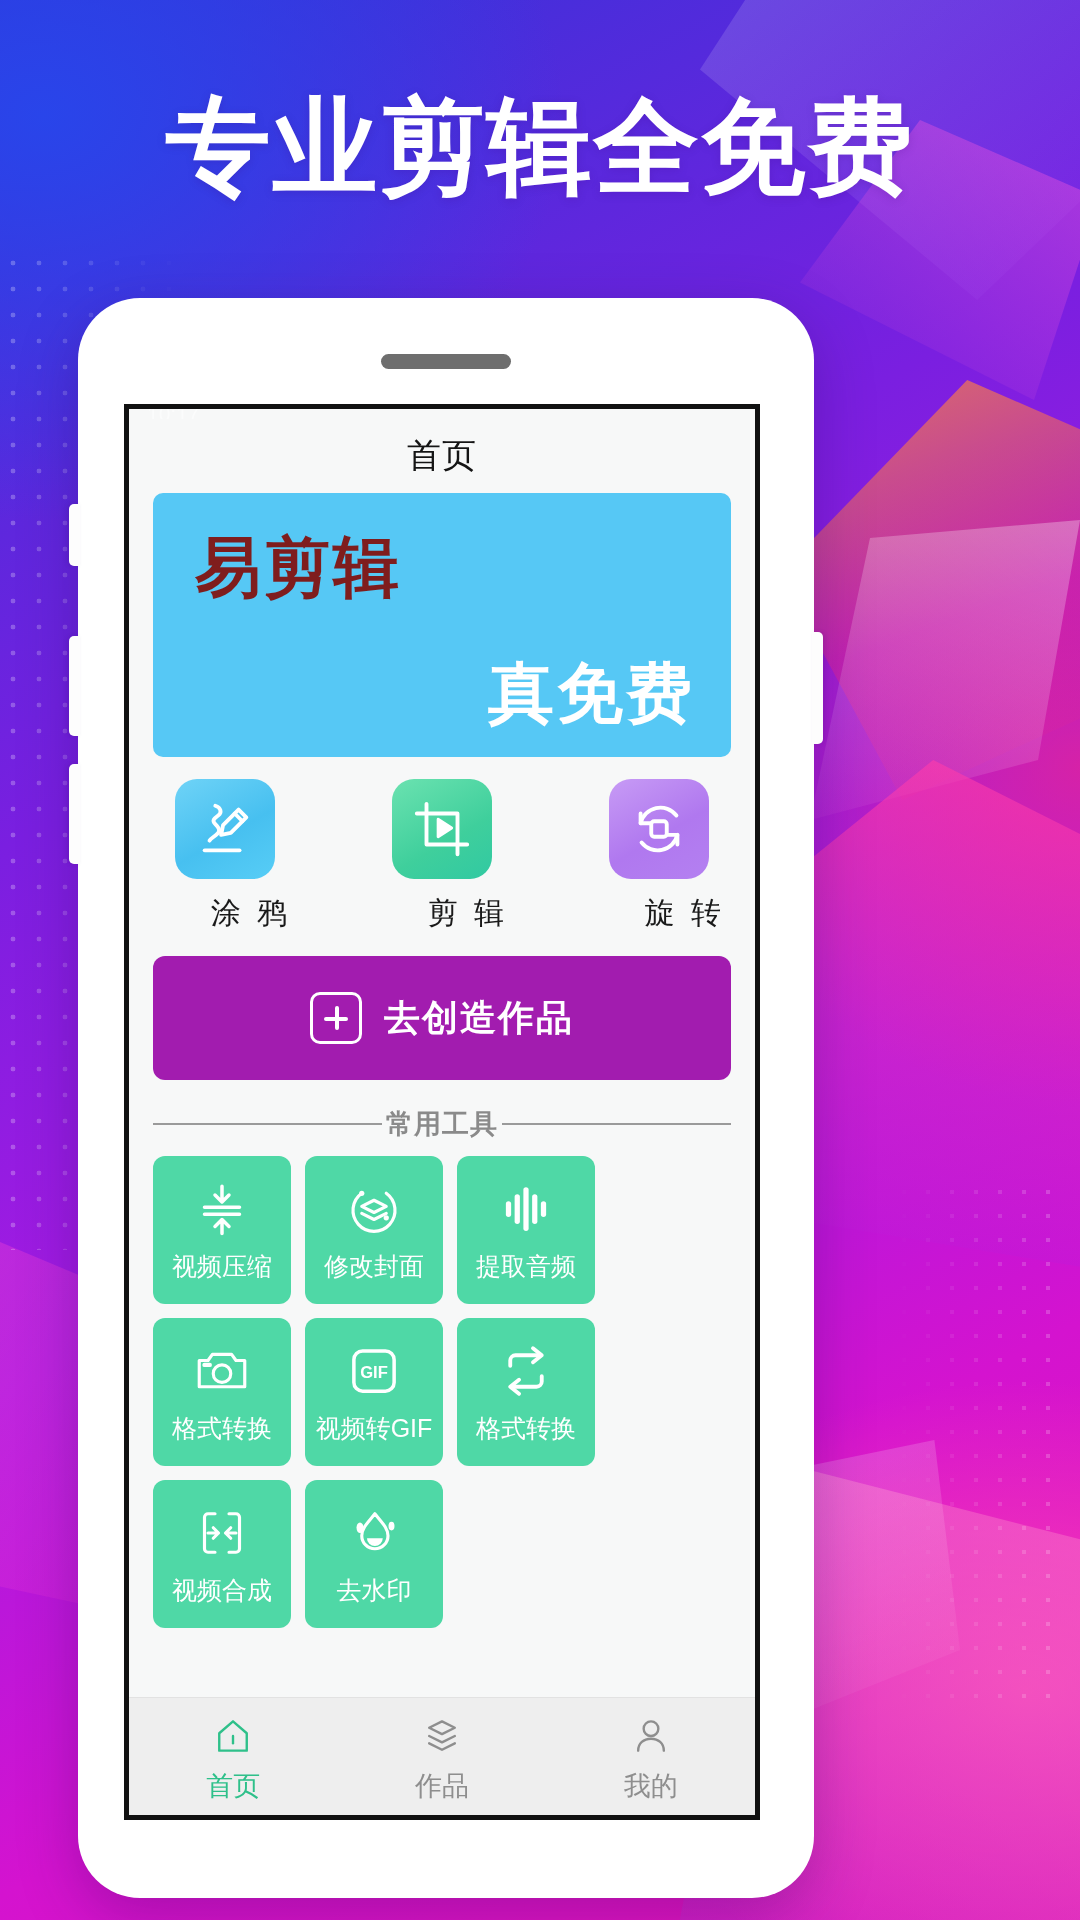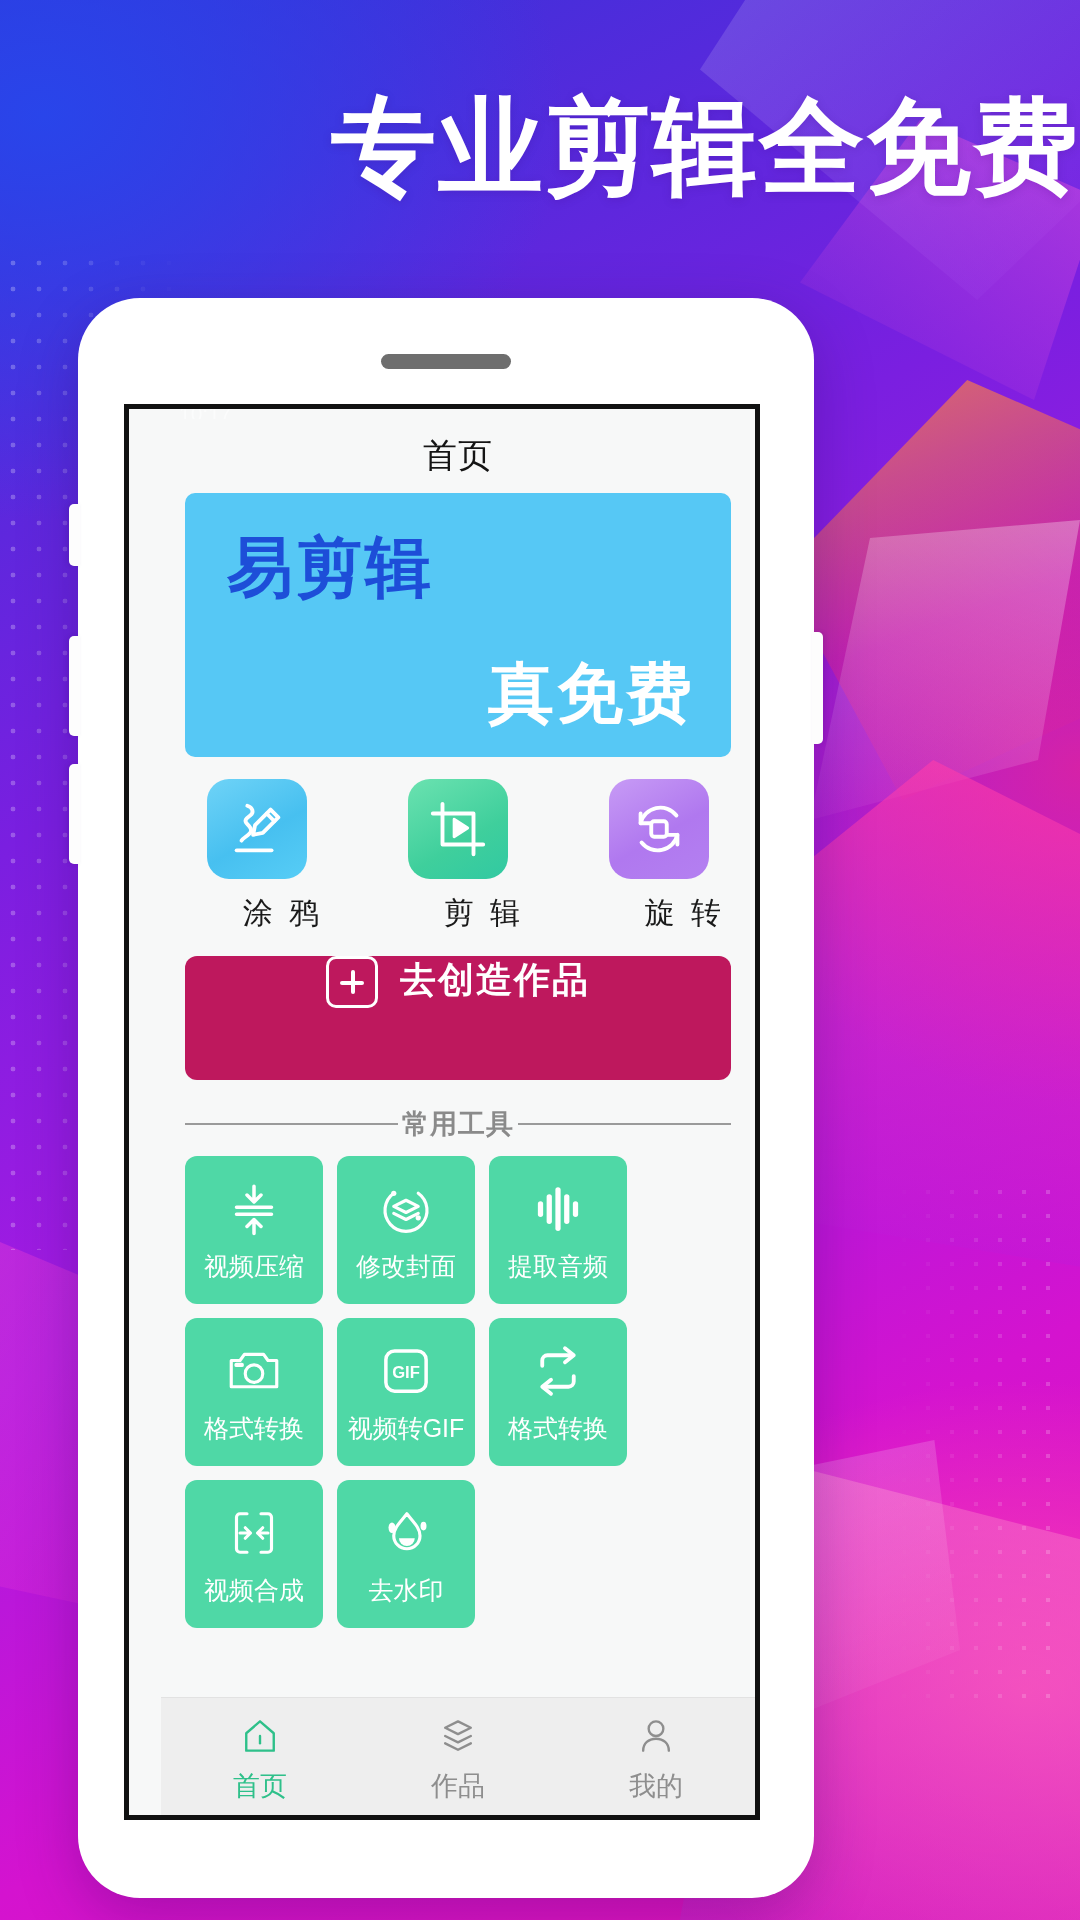--- a/index.html
+++ b/index.html
@@ -81,21 +81,21 @@
     background-image: radial-gradient(rgba(255,255,255,0.22) 2.2px, transparent 2.4px);
     background-size: 24px 24px;
     -webkit-mask-image: linear-gradient(to left, rgba(0,0,0,0.9), rgba(0,0,0,0));
     mask-image: linear-gradient(to left, rgba(0,0,0,0.9), rgba(0,0,0,0));
     pointer-events: none;
   }
 
   
   .headline {
     position: absolute; top: 88px; left: 0; width: 1080px;
-    text-align: right;
+    text-align: center;
     color: #ffffff;
     font-size: 105px;
     font-weight: 700;
     letter-spacing: 2px;
     line-height: 1.12;
     white-space: nowrap;
     text-shadow: 0 2px 10px rgba(60,0,120,0.18);
   }
 
   
@@ -126,21 +126,21 @@
   }
 
   
   .screen {
     position: absolute;
     left: 46px; top: 106px;
     width: 636px; height: 1416px;
     background: #f7f8f8;
     border: 5px solid #111111;
     overflow: hidden;
-    display: flex; flex-direction: column; padding-left: 32px;
+    display: flex; flex-direction: column;
   }
   .statusbar {
     height: 10px; flex: none; position: relative;
     color: rgba(255,255,255,0.55); font-size: 21px;
     padding-left: 18px; line-height: 10px; overflow: hidden;
   }
   .navbar {
     flex: none; height: 74px;
     display: flex; align-items: center; justify-content: center;
     background: #f7f8f8;
@@ -150,21 +150,21 @@
   .content { flex: 1 1 auto; padding: 0 24px; overflow: hidden; }
 
   
   .banner {
     height: 264px; border-radius: 10px;
     background: #56c8f5;
     position: relative; overflow: hidden;
   }
   .banner-l1 {
     position: absolute; left: 42px; top: 30px;
-    color: #1d4ed8; font-size: 66px; font-weight: 700; letter-spacing: 3px;
+    color: #7f1d1d; font-size: 66px; font-weight: 700; letter-spacing: 3px;
   }
   .banner-l2 {
     position: absolute; right: 36px; bottom: 18px;
     color: #ffffff; font-size: 66px; font-weight: 700; letter-spacing: 3px;
   }
 
   
   .quick {
     display: flex; justify-content: space-between;
     padding: 22px 6px 0 6px;
@@ -179,22 +179,22 @@
     margin-top: 14px; font-size: 30px; color: #1a1a1a; letter-spacing: 4px;
   }
   .t-doodle { background: linear-gradient(150deg,#6fd3f7 0%, #47c0f0 55%, #57cdf6 100%); }
   .t-clip   { background: linear-gradient(150deg,#6be2b0 0%, #3fcf9c 60%, #31c9a2 100%); }
   .t-voice  { background: linear-gradient(150deg,#fc8aa8 0%, #f8607f 55%, #f4546f 100%); }
   .t-rotate { background: linear-gradient(150deg,#c79bf5 0%, #b078ef 55%, #b480f1 100%); }
 
   
   .cta {
     margin-top: 22px; height: 124px; border-radius: 12px;
-    background: #be185d;
-    display: flex; align-items: flex-start; justify-content: center; gap: 22px;
+    background: #a21caf;
+    display: flex; align-items: center; justify-content: center; gap: 22px;
   }
   .cta-plus {
     width: 52px; height: 52px; border: 3px solid #fff; border-radius: 10px;
     position: relative;
   }
   .cta-plus::before, .cta-plus::after {
     content: ""; position: absolute; background: #fff; border-radius: 2px;
   }
   .cta-plus::before { left: 11px; right: 11px; top: 22px; height: 4px; }
   .cta-plus::after  { top: 11px; bottom: 11px; left: 22px; width: 4px; }

